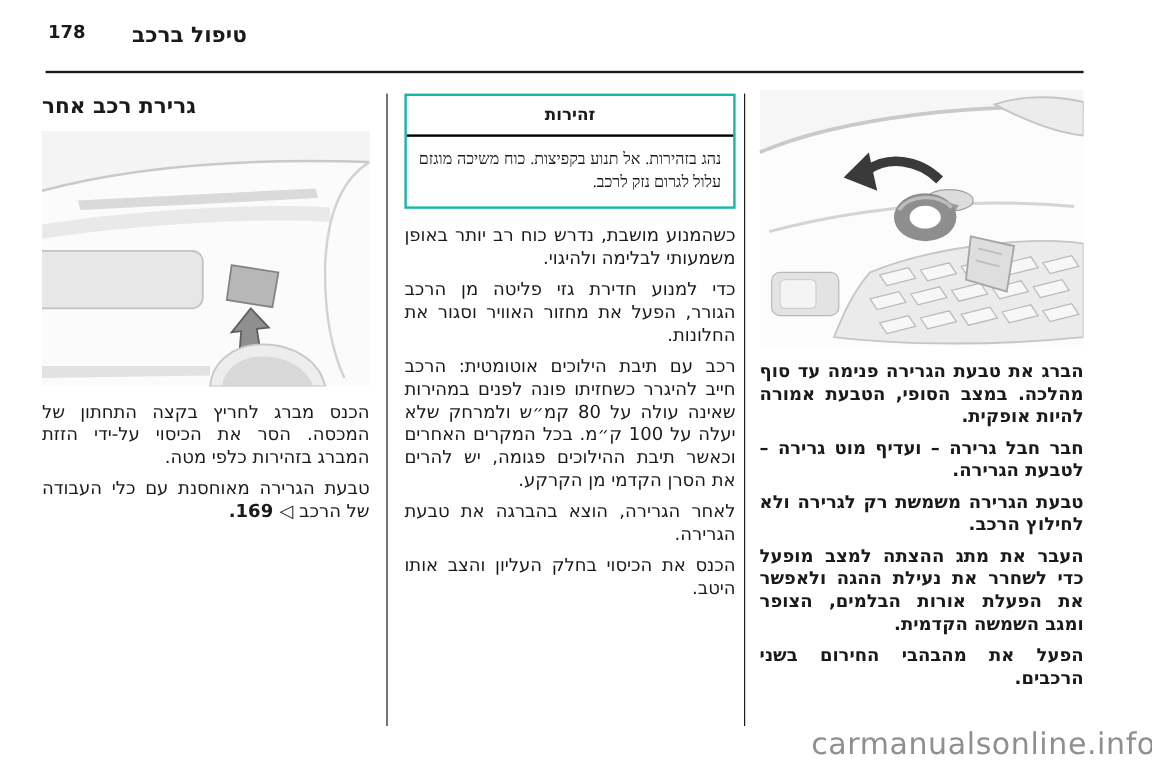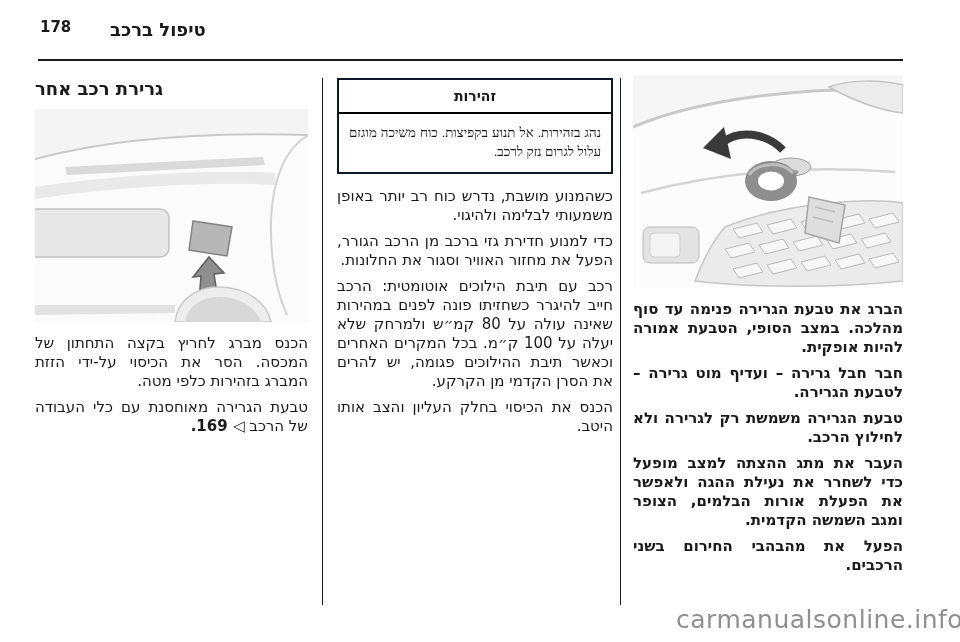--- a/index.html
+++ b/index.html
@@ -16,21 +16,21 @@
   .divider{position:absolute;top:78px;width:1px;height:527px;background:#1a1a1a;}
   #divider-a{left:322px;}
   #divider-b{left:620px;}
   .col{position:absolute;text-align:justify;}
   .col p{margin:0 0 7px 0;font-size:15px;line-height:19px;}
   #col-right{left:633px;top:75px;width:270px;font-weight:bold;}
   #col-middle{left:337px;top:78px;width:276px;}
   #col-left{left:35px;top:78px;width:273px;}
   .illustration{display:block;margin:0 0 12px 0;}
   
-  .caution-box{border:2px solid #0f172a;margin:0 0 13px 0;background:#fff;}
+  .caution-box{border:2px solid #14b8a6;margin:0 0 13px 0;background:#fff;}
   .caution-title{text-align:center;font-weight:bold;font-size:14px;padding:8px 4px;border-bottom:2px solid #000;}
   .caution-body{padding:9px 10px 11px 10px;font-size:13.4px;line-height:19px;text-align:justify;font-family:Liberation Serif, serif;}
   
   .section-heading{font-size:18px;font-weight:bold;margin:0 0 10px 0;line-height:21px;text-align:left;}
   
   .xref{font-weight:bold;white-space:nowrap;}
   
   .watermark{
     position:absolute;left:676px;top:606px;font-size:25px;line-height:28px;
     color:#8f8f8f;direction:ltr;letter-spacing:0.5px;
@@ -98,22 +98,23 @@
   <p>העבר את מתג ההצתה למצב מופעל כדי לשחרר את נעילת ההגה ולאפשר את הפעלת אורות הבלמים, הצופר ומגב השמשה הקדמית.</p>
   <p>הפעל את מהבהבי החירום בשני הרכבים.</p>
 </div>
 
 <div class="col" id="col-middle">
   <div class="caution-box">
     <div class="caution-title">זהירות</div>
     <div class="caution-body">נהג בזהירות. אל תנוע בקפיצות. כוח משיכה מוגזם עלול לגרום נזק לרכב.</div>
   </div>
   <p>כשהמנוע מושבת, נדרש כוח רב יותר באופן משמעותי לבלימה ולהיגוי.</p>
-  <p>כדי למנוע חדירת גזי ברכב מן הרכב הגורר, הפעל את מחזור האוויר וסגור את החלונות.</p>
+  <p>כדי למנוע חדירת גזי פליטה מן הרכב הגורר, הפעל את מחזור האוויר וסגור את החלונות.</p>
   <p>רכב עם תיבת הילוכים אוטומטית: הרכב חייב להיגרר כשחזיתו פונה לפנים במהירות שאינה עולה על 80 קמ״ש ולמרחק שלא יעלה על 100 ק״מ. בכל המקרים האחרים וכאשר תיבת ההילוכים פגומה, יש להרים את הסרן הקדמי מן הקרקע.</p>
+  <p>לאחר הגרירה, הוצא בהברגה את טבעת הגרירה.</p>
   <p>הכנס את הכיסוי בחלק העליון והצב אותו היטב.</p>
 </div>
 
 <div class="col" id="col-left">
   <h2 class="section-heading">גרירת רכב אחר</h2>
   <svg class="illustration" width="273" height="213" viewBox="0 0 273 213">
     <rect width="273" height="213" fill="#fbfbfb"></rect>
     <path d="M0,50 C60,34 150,22 273,26 L273,0 L0,0 Z" fill="#f4f4f4"></path>
     <path d="M0,50 C60,34 150,22 273,26" stroke="#c9c9c9" stroke-width="2" fill="none"></path>
     <path d="M273,26 C250,40 238,70 236,110 C235,150 240,180 252,206" stroke="#d2d2d2" stroke-width="2" fill="none"></path>

